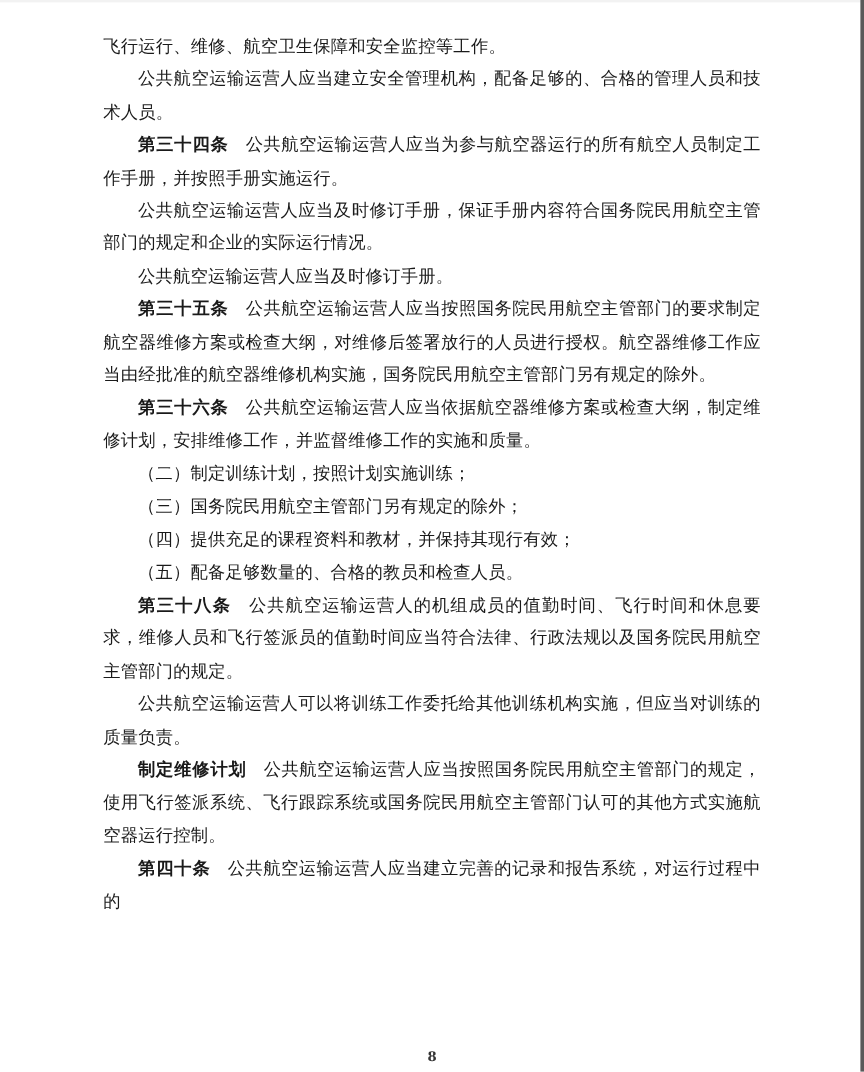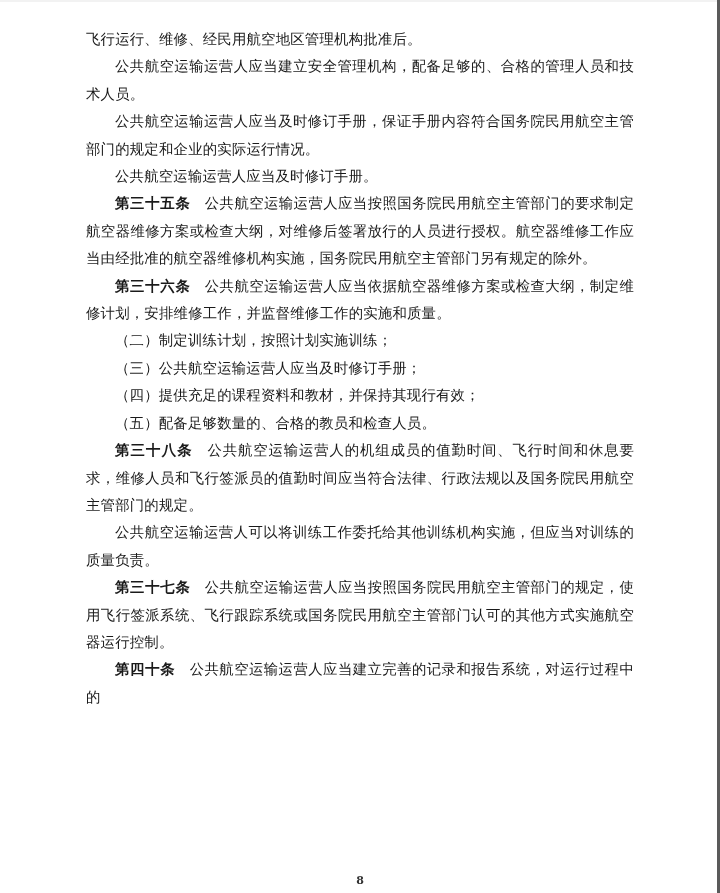--- a/index.html
+++ b/index.html
@@ -26,29 +26,30 @@
     text-align: center; font-size: 11px; font-weight: bold; color: #333;
   }
 </style>
 </head>
 <body>
 
 <div class="top-strip"></div>
 <div class="right-border"></div>
 
 <div class="page">
-  <p class="para cont"><span>飞行运行、维修、经民用航空地区管理机构批准后。</span></p>
+  <p class="para cont"><span>飞行运行、维修、航空卫生保障和安全监控等工作。</span></p>
   <p class="para"><span>公共航空运输运营人应当建立安全管理机构，配备足够的、合格的管理人员和技术人员。</span></p>
+  <p class="para"><span class="article-no">第三十四条</span><span class="gap"></span><span>公共航空运输运营人应当为参与航空器运行的所有航空人员制定工作手册，并按照手册实施运行。</span></p>
   <p class="para"><span>公共航空运输运营人应当及时修订手册，保证手册内容符合国务院民用航空主管部门的规定和企业的实际运行情况。</span></p>
   <p class="para"><span>公共航空运输运营人应当及时修订手册。</span></p>
   <p class="para"><span class="article-no">第三十五条</span><span class="gap"></span><span>公共航空运输运营人应当按照国务院民用航空主管部门的要求制定航空器维修方案或检查大纲，对维修后签署放行的人员进行授权。航空器维修工作应当由经批准的航空器维修机构实施，国务院民用航空主管部门另有规定的除外。</span></p>
   <p class="para"><span class="article-no">第三十六条</span><span class="gap"></span><span>公共航空运输运营人应当依据航空器维修方案或检查大纲，制定维修计划，安排维修工作，并监督维修工作的实施和质量。</span></p>
   <p class="para"><span>（二）制定训练计划，按照计划实施训练；</span></p>
-  <p class="para"><span>（三）公共航空运输运营人应当及时修订手册；</span></p>
+  <p class="para"><span>（三）国务院民用航空主管部门另有规定的除外；</span></p>
   <p class="para"><span>（四）提供充足的课程资料和教材，并保持其现行有效；</span></p>
   <p class="para"><span>（五）配备足够数量的、合格的教员和检查人员。</span></p>
   <p class="para"><span class="article-no">第三十八条</span><span class="gap"></span><span>公共航空运输运营人的机组成员的值勤时间、飞行时间和休息要求，维修人员和飞行签派员的值勤时间应当符合法律、行政法规以及国务院民用航空主管部门的规定。</span></p>
   <p class="para"><span>公共航空运输运营人可以将训练工作委托给其他训练机构实施，但应当对训练的质量负责。</span></p>
-  <p class="para"><span class="article-no">第三十七条</span><span class="gap"></span><span>公共航空运输运营人应当按照国务院民用航空主管部门的规定，使用飞行签派系统、飞行跟踪系统或国务院民用航空主管部门认可的其他方式实施航空器运行控制。</span></p>
+  <p class="para"><span class="article-no">制定维修计划</span><span class="gap"></span><span>公共航空运输运营人应当按照国务院民用航空主管部门的规定，使用飞行签派系统、飞行跟踪系统或国务院民用航空主管部门认可的其他方式实施航空器运行控制。</span></p>
   <p class="para"><span class="article-no">第四十条</span><span class="gap"></span><span>公共航空运输运营人应当建立完善的记录和报告系统，对运行过程中的</span></p>
 </div>
 
 <div class="page-number">8</div>
 
 </body></html>

